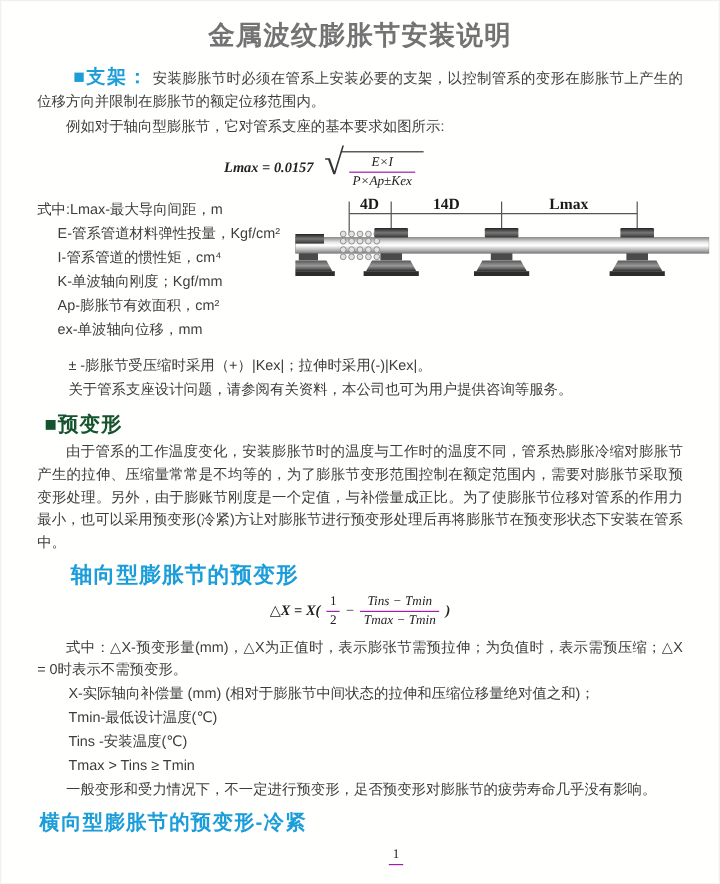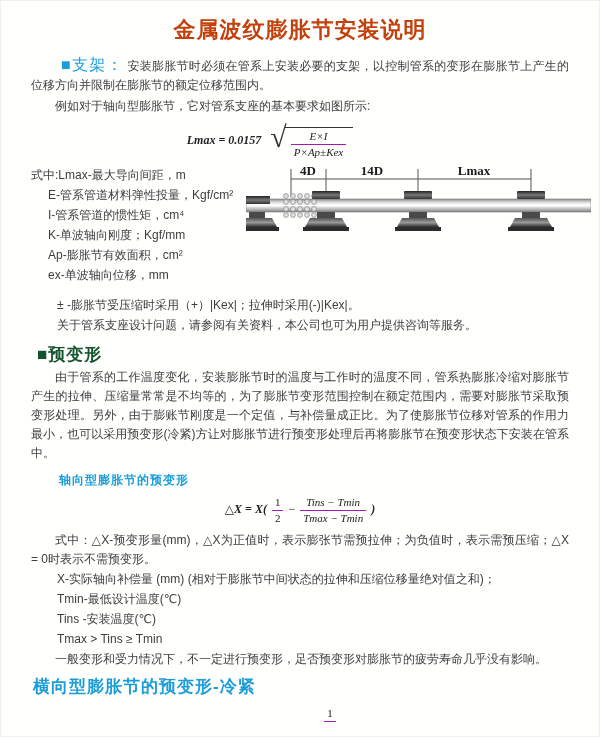--- a/index.html
+++ b/index.html
@@ -4,34 +4,34 @@
 <style>
   html,body { margin:0; padding:0; background:#fff; }
   .page {
     position:relative; width:600px; height:737px; margin:0 auto;
     background:#fffffe; border:1px solid #f0f0ee; box-sizing:border-box;
     font-family:"Liberation Sans","DejaVu Sans",sans-serif;
     color:#3d3d3d; font-size:12px; line-height:19px; overflow:hidden;
   }
   .content { padding:10px 30px 0 30px; }
   .doc-title {
-    text-align:center; font-size:22px; font-weight:bold; color:#c2410c;
+    text-align:center; font-size:22px; font-weight:bold; color:#737373;
     line-height:30px; margin:4px 0 10px 0; letter-spacing:1px;
   }
   .para { text-align:justify; }
   .indent { text-indent:2em; }
   .sec-heading-inline {
-    color:#1b9dd9; font-size:16px; font-weight:normal; letter-spacing:1px;
+    color:#1b9dd9; font-size:16px; font-weight:bold; letter-spacing:1px;
   }
   .blue-heading {
     color:#14532d; font-size:17px; font-weight:bold; letter-spacing:1px;
     margin:10px 0 4px 6px;
   }
   .sub-heading {
-    color:#1b9dd9; font-size:12px; font-weight:bold; letter-spacing:1px;
+    color:#1b9dd9; font-size:18px; font-weight:bold; letter-spacing:1px;
     margin:8px 0 4px 28px;
   }
   .sub-heading.flush { margin-left:2px; }
 
   
   .formula-row { text-align:center; margin:8px 0 6px 0; color:#222;
     font-family:"Liberation Serif","DejaVu Serif",serif; }
   .f-bold { font-weight:bold;font-style:italic; }
   .f-it  { font-style:italic; }
   .frac { display:inline-block; vertical-align:middle; text-align:center;

